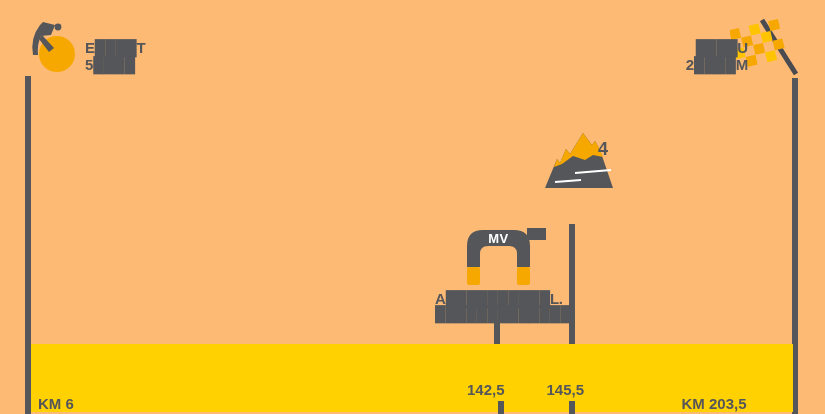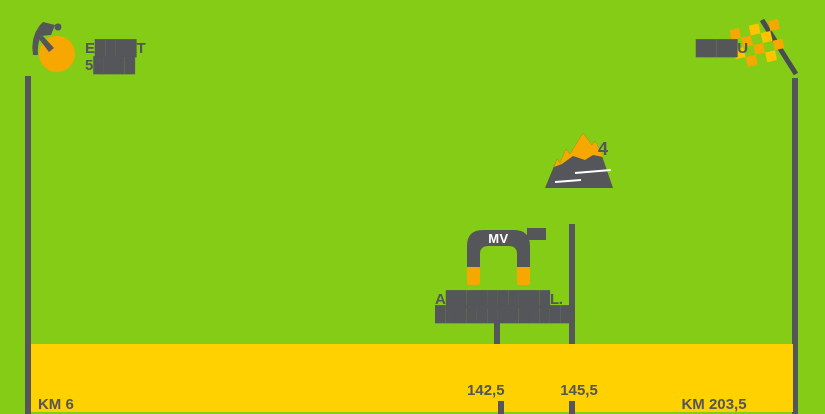--- a/index.html
+++ b/index.html
@@ -1,17 +1,17 @@
 <!DOCTYPE html>
 <html><head>
 <meta charset="utf-8">
 <style>
   html,body{margin:0;padding:0;background:#ffffff;}
   #canvas{
-    position:relative;width:825px;height:414px;background:#84cc16;overflow:hidden;
+    position:relative;width:825px;height:414px;background:#fdba74;overflow:hidden;
     font-family:"Liberation Sans","DejaVu Sans",sans-serif;
   }
   .abs{position:absolute;}
   .lbl{
     position:absolute;font-weight:bold;color:#55565A;font-size:15px;line-height:17px;
     letter-spacing:-0.2px;white-space:pre;
   }
   .lbl.right{text-align:right;}
   .gline{position:absolute;background:#55565A;}
   .bar{position:absolute;background:#FFD100;}
@@ -44,20 +44,21 @@
       <rect x="30" y="10" width="10" height="10" fill="#FFC400"></rect>
       <rect x="0" y="20" width="10" height="10" fill="#FFC400"></rect>
       <rect x="20" y="20" width="10" height="10" fill="#F6A800"></rect>
       <rect x="40" y="20" width="10" height="10" fill="#F6A800"></rect>
       <rect x="10" y="30" width="10" height="10" fill="#F6A800"></rect>
       <rect x="30" y="30" width="10" height="10" fill="#FFC400"></rect>
     </g>
   </svg>
 
   <div class="lbl right" style="left:650px;top:39px;width:98px">████U</div>
+  <div class="lbl right" style="left:650px;top:56px;width:98px">2████M</div>
 
   <div class="gline" style="left:792px;top:78px;width:6px;height:336px"></div>
 
   <svg class="abs" style="left:545px;top:130px" width="68" height="60" viewBox="0 0 68 60">
     <polygon points="0,58 12,29 15,33 21,19 25,24 38,3 47,15 50,11 55,20 68,58" fill="#55565A"></polygon>
     <polygon points="9,37 12,29 15,33 21,19 25,24 38,3 47,15 50,11 55,20 58,27 48,25 40,30 28,26 17,34" fill="#F6A800"></polygon>
     <path d="M10,52 L36,50" stroke="#ffffff" stroke-width="2"></path>
     <path d="M30,43 L66,40" stroke="#ffffff" stroke-width="2"></path>
   </svg>
   <div class="lbl" style="left:598px;top:141px;font-size:18px">4</div>
@@ -76,20 +77,20 @@
   <div class="lbl" style="left:435px;top:291px;line-height:15px">A██████████L.</div>
   <div class="lbl" style="left:435px;top:306px;line-height:15px">█████████████</div>
 
   <div class="gline" style="left:494px;top:320px;width:6px;height:46px"></div>
   <div class="gline" style="left:494px;top:360px;width:64px;height:6px"></div>
   <div class="gline" style="left:552px;top:366px;width:6px;height:8px"></div>
 
   <div class="bar" style="left:31px;top:344px;width:762px;height:68px"></div>
 
   <div class="km center" style="left:467px;top:381px;width:70px">142,5</div>
-  <div class="km center" style="left:544px;top:381px;width:70px;text-align:center">145,5</div>
+  <div class="km center" style="left:514px;top:381px;width:70px;text-align:right">145,5</div>
   <div class="gline" style="left:498px;top:401px;width:6px;height:13px"></div>
   <div class="gline" style="left:569px;top:401px;width:6px;height:13px"></div>
 
   <div class="km" style="left:38px;top:395px">KM 6</div>
   <div class="km" style="left:640px;top:395px;width:148px;text-align:center">KM 203,5</div>
 
 </div>
 
 </body></html>

